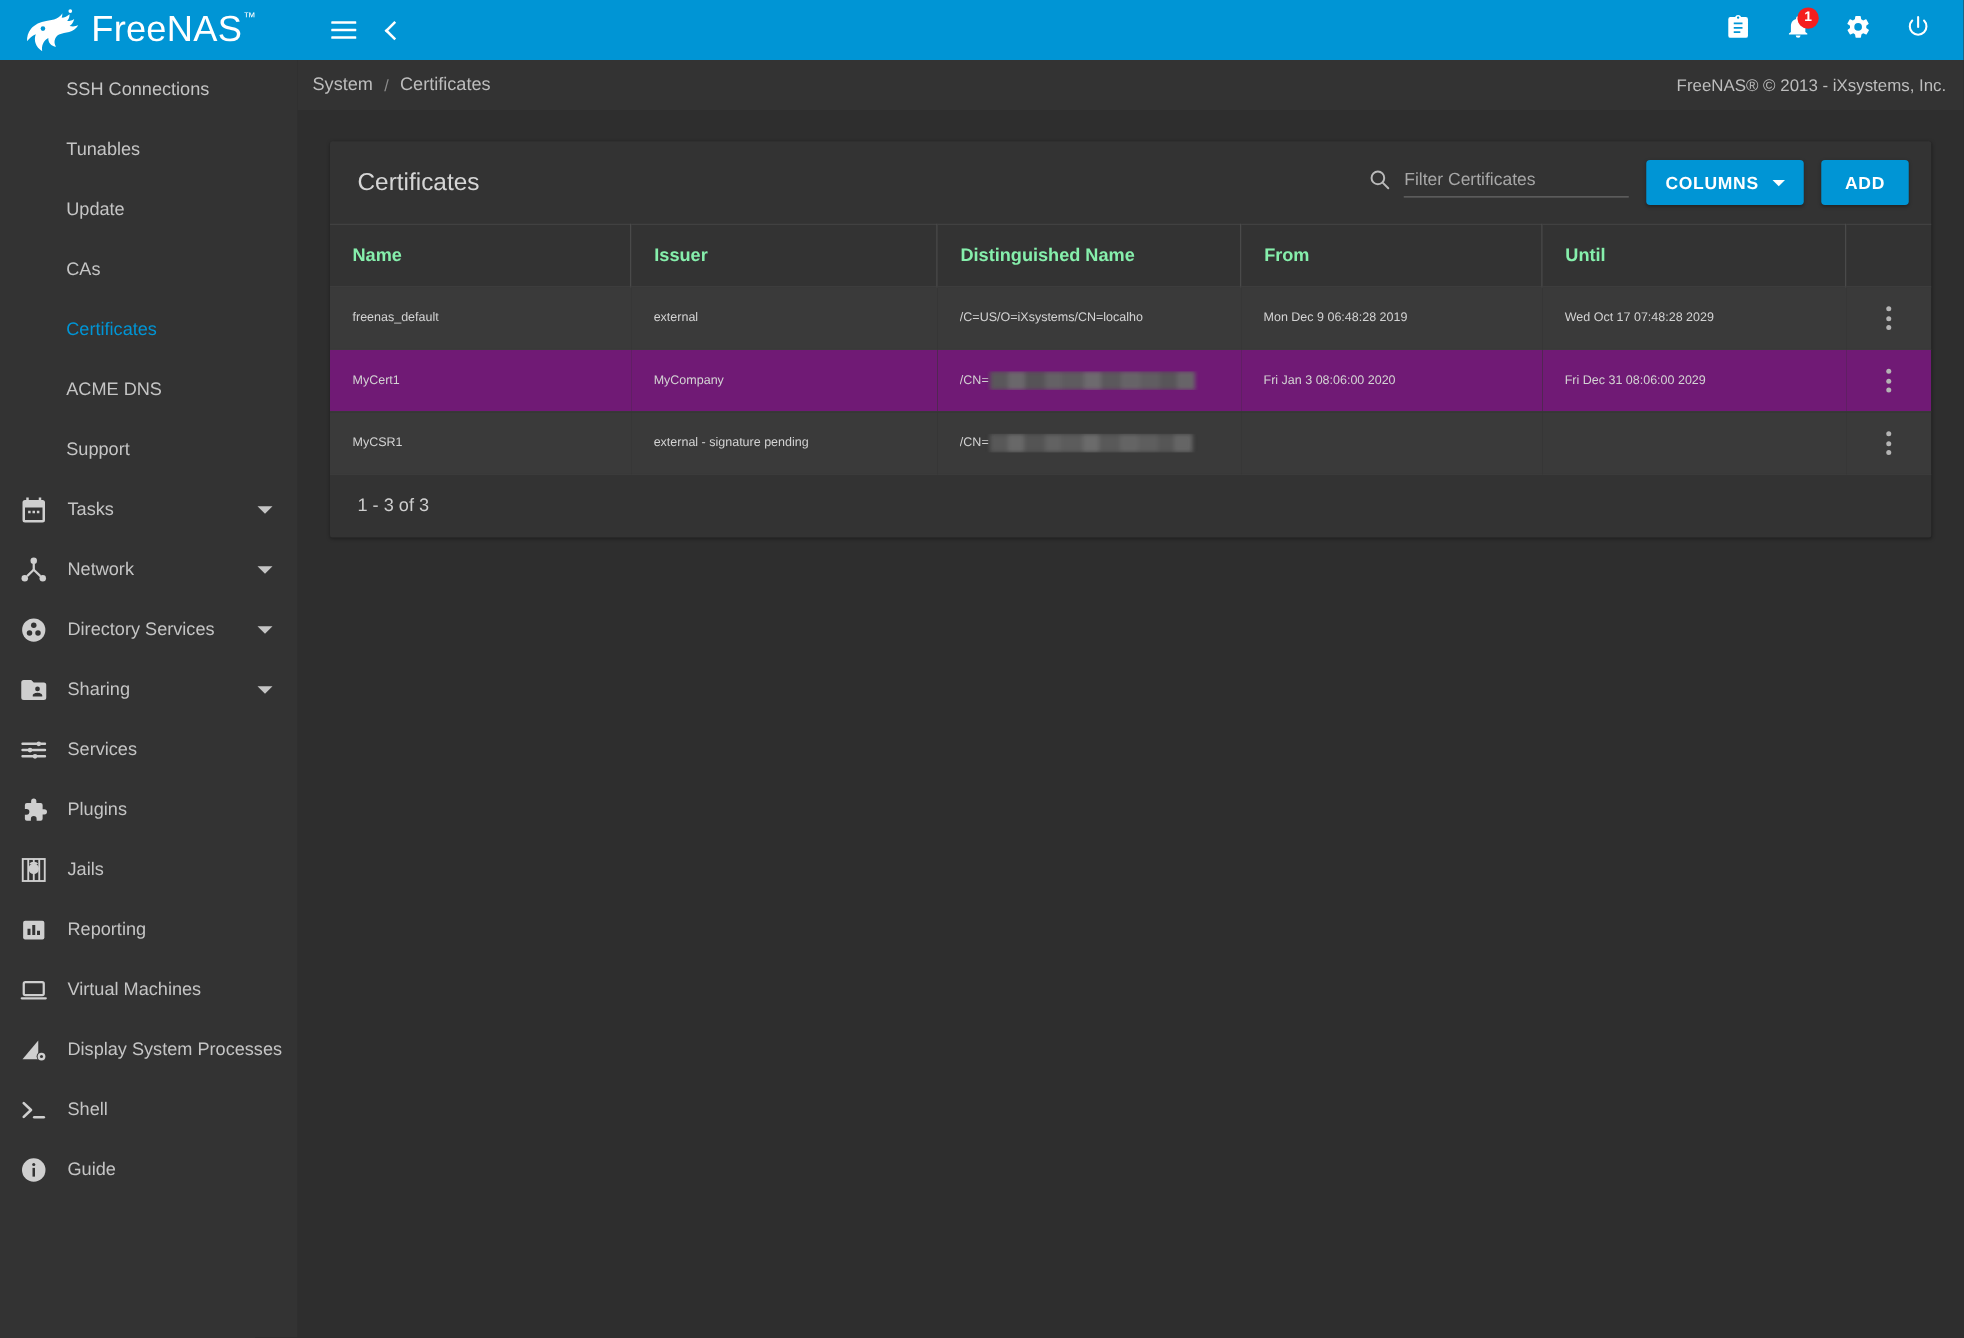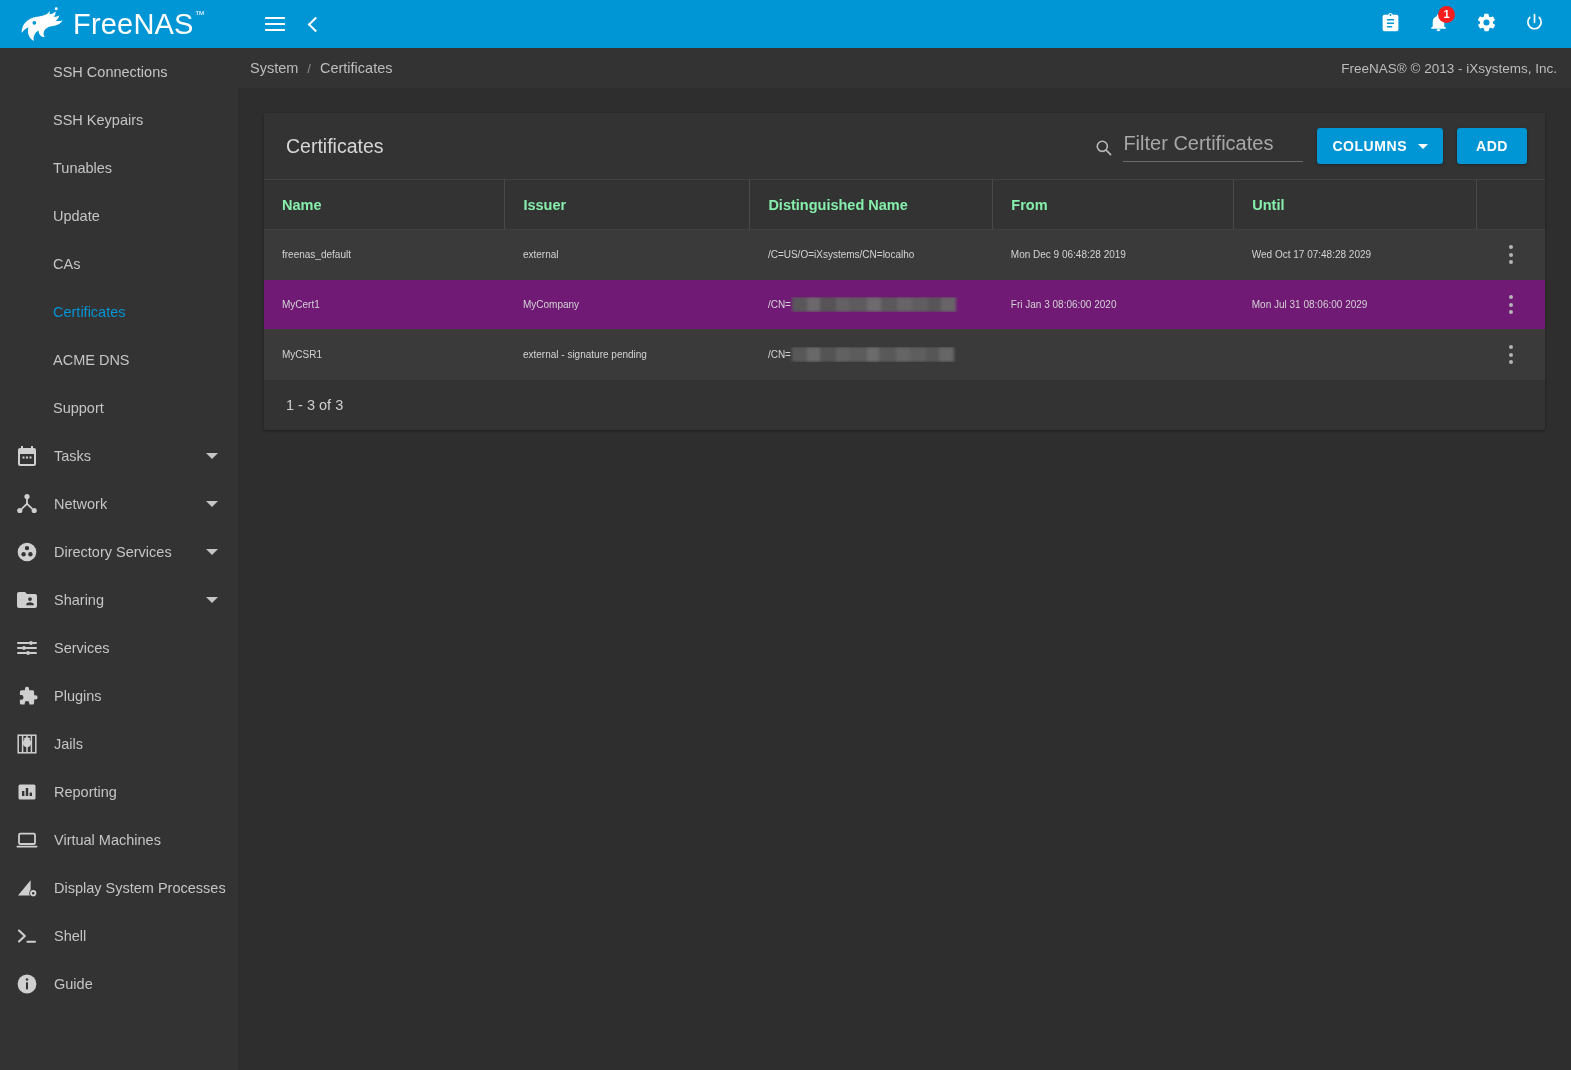--- a/index.html
+++ b/index.html
@@ -82,21 +82,21 @@
 
   .card-head { height: 66px; display: flex; align-items: center; padding: 0 18px 0 22px; }
   .card-title { font-size: 19.5px; color: #d6d6d6; font-weight: 400; }
   .card-tools { margin-left: auto; display: flex; align-items: center; gap: 14px; }
 
   .search-wrap { display: flex; align-items: flex-end; gap: 10px; padding-bottom: 2px; }
   .search-ico { color: #b9b9b9; display: flex; align-items: center; padding-bottom: 5px; }
   .search-field { width: 180px; border-bottom: 1px solid #6a6a6a; }
   .search-input {
     width: 100%; background: transparent; border: 0; outline: none;
-    color: #d6d6d6; font-size: 20px; font-family: inherit; padding: 3px 0 6px 0;
+    color: #d6d6d6; font-size: 14px; font-family: inherit; padding: 3px 0 6px 0;
   }
   .search-input::placeholder { color: #a7a7a7; }
 
   .btn {
     background: #0095d5; color: #fff; border: 0; border-radius: 3px;
     height: 36px; font-size: 14px; font-weight: 700; letter-spacing: .55px;
     font-family: inherit; cursor: pointer; display: flex; align-items: center; gap: 11px;
     padding: 0 15px; box-shadow: 0 1px 3px rgba(0,0,0,.3);
   }
   .btn .caret {
@@ -218,23 +218,20 @@
         </div>
       </div>
     </div>
   </div>
 
   <div class="body-row">
 
     <nav class="sidebar" id="sidebar">
         <div class="nav-item sub">
           <span class="nav-label">SSH Connections</span>
-        </div>
-        <div class="nav-item sub">
-          <span class="nav-label">SSH Keypairs</span>
         </div>
         <div class="nav-item sub">
           <span class="nav-label">Tunables</span>
         </div>
         <div class="nav-item sub">
           <span class="nav-label">Update</span>
         </div>
         <div class="nav-item sub">
           <span class="nav-label">CAs</span>
         </div>
@@ -444,21 +441,21 @@
                 <tr class="row-b">
                   <td class="col-name">MyCert1</td>
                   <td class="col-issuer">MyCompany</td>
                   <td class="col-dn">
                     <span class="dn-cell">
                       <span>/CN=</span>
                       <span class="blur blur-1"></span>
                     </span>
                   </td>
                   <td class="col-from">Fri Jan 3 08:06:00 2020</td>
-                  <td class="col-until">Mon Jul 31 08:06:00 2029</td>
+                  <td class="col-until">Fri Dec 31 08:06:00 2029</td>
                   <td class="col-act">
                     <div class="kebab">
                       <i></i>
                       <i></i>
                       <i></i>
                     </div>
                   </td>
                 </tr>
                 <tr class="row-a">
                   <td class="col-name">MyCSR1</td>

